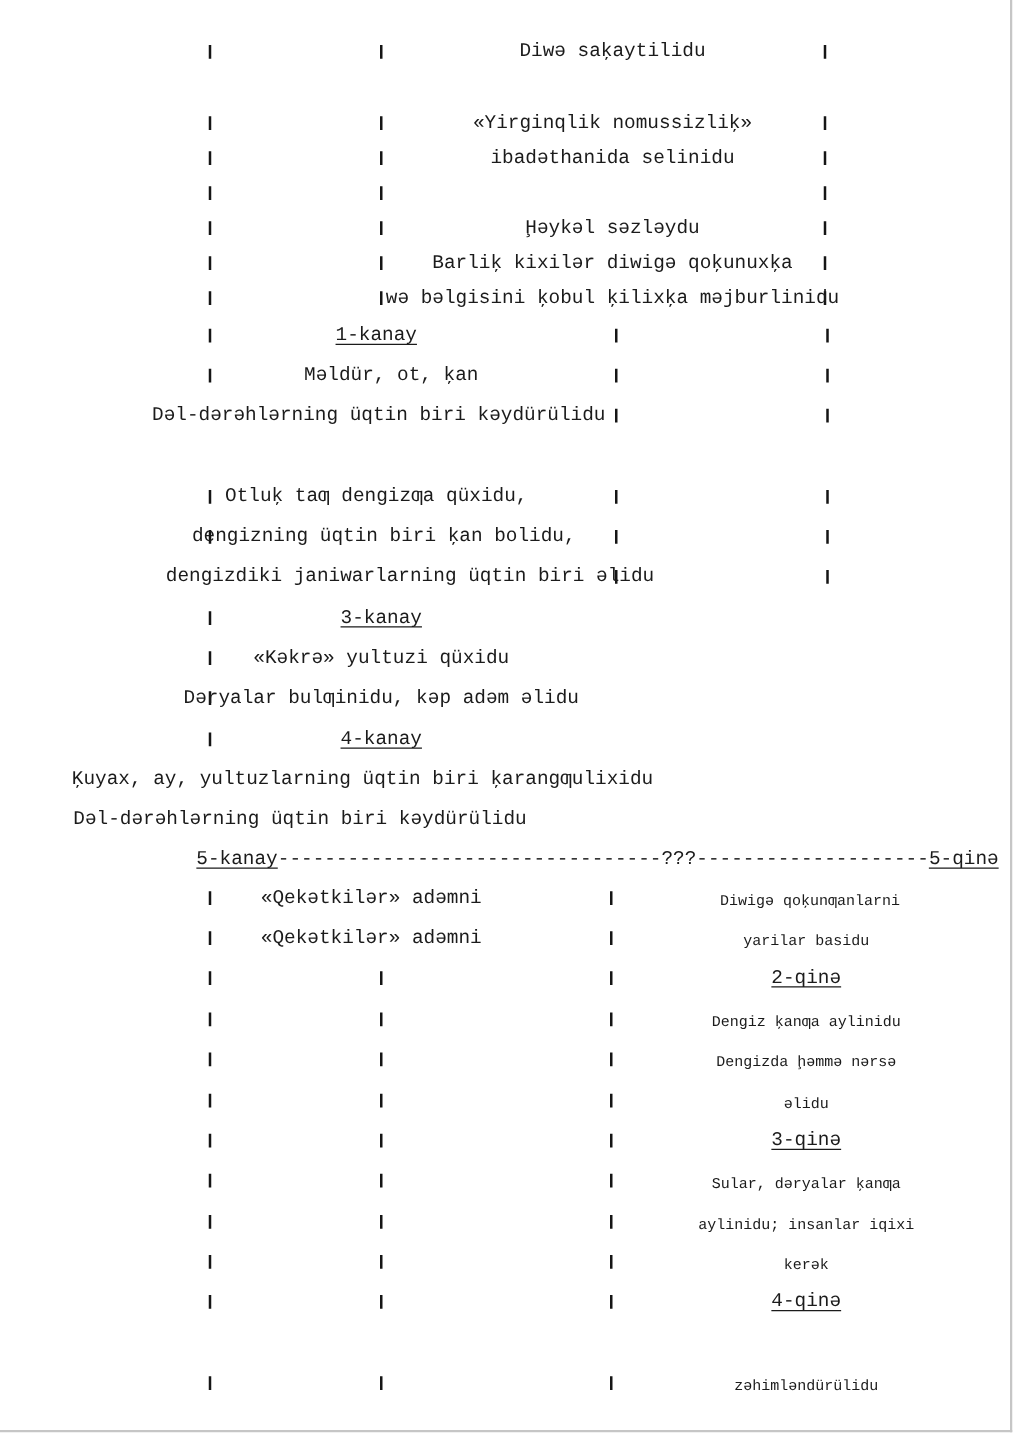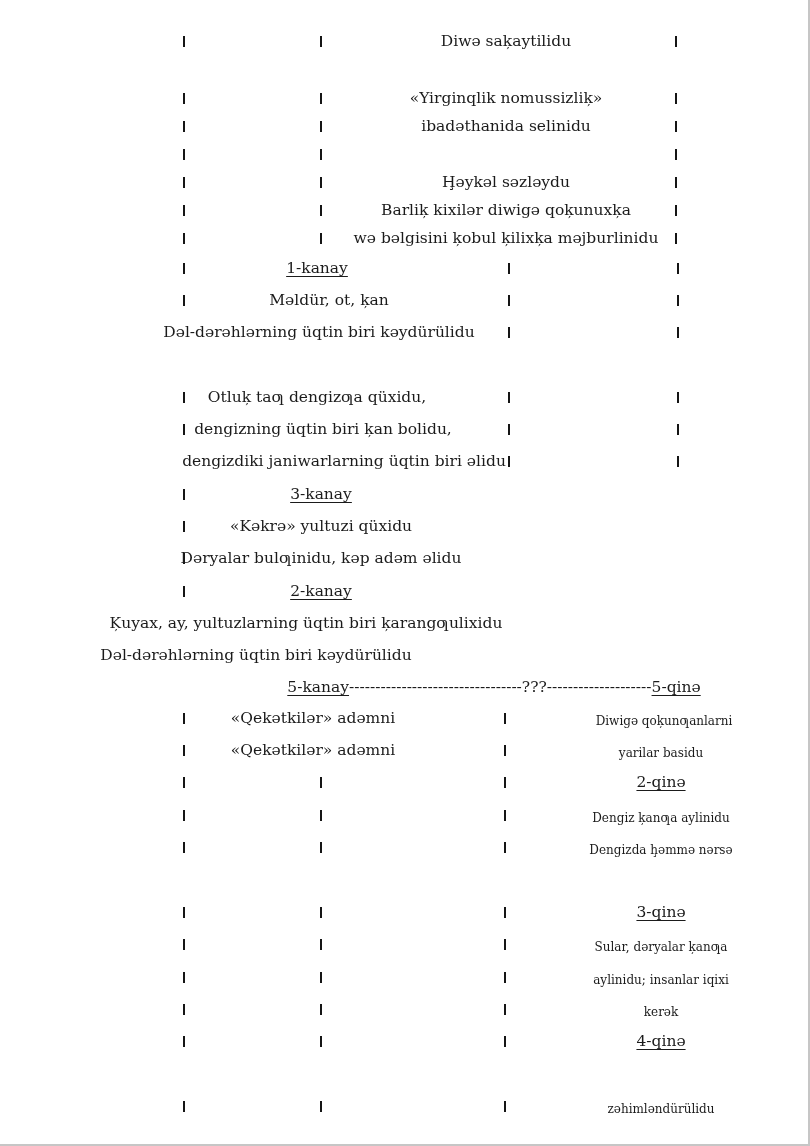--- a/index.html
+++ b/index.html
@@ -7,21 +7,21 @@
     position:relative;
     width:810px;height:1146px;
     background:#ffffff;
     border-right:2px solid #c6c6c6;
     border-bottom:2px solid #c6c6c6;
     box-sizing:border-box;
     font-family:"DejaVu Serif","DejaVu Sans",serif;
     color:#1b1b1b;
     overflow:hidden;
   }
-  .row{position:absolute;left:16px;width:670px;height:20px;}
+  .row{position:absolute;left:0;width:670px;height:20px;font-family:Liberation Mono, monospace;}
   .tick{position:absolute;top:5px;width:2px;height:11px;background:#151515;}
   .txt{
     position:absolute;top:0;
     transform:translateX(-50%);
     white-space:nowrap;
     font-size:15.5px;line-height:20px;
   }
   .txt.small{font-size:12px;top:3px;}
   .u{text-decoration:underline;text-underline-offset:3px;text-decoration-thickness:1px;}
   .divider-seg{font-size:15.5px;}
@@ -115,21 +115,21 @@
   <div class="row" style="top:516px">
     <span class="tick" style="left:167px"></span>
     <span class="txt" style="left:305px">«Kəkrə» yultuzi qüxidu</span>
   </div>
   <div class="row" style="top:548px">
     <span class="tick" style="left:167px"></span>
     <span class="txt" style="left:305px">Dəryalar bulƣinidu, kəp adəm əlidu</span>
   </div>
   <div class="row" style="top:581px">
     <span class="tick" style="left:167px"></span>
-    <span class="txt u" style="left:305px">2-kanay</span>
+    <span class="txt u" style="left:305px">4-kanay</span>
   </div>
   <div class="row" style="top:613px">
     <span class="txt" style="left:290px">Ķuyax, ay, yultuzlarning üqtin biri ķarangƣulixidu</span>
   </div>
   <div class="row" style="top:645px">
     <span class="txt" style="left:240px">Dəl-dərəhlərning üqtin biri kəydürülidu</span>
   </div>
 
   <div class="row" style="top:677px">
     <span class="txt" style="left:478px">
@@ -160,20 +160,26 @@
     <span class="tick" style="left:304px"></span>
     <span class="tick" style="left:488px"></span>
     <span class="txt small" style="left:645px">Dengiz ķanƣa aylinidu</span>
   </div>
   <div class="row" style="top:837px">
     <span class="tick" style="left:167px"></span>
     <span class="tick" style="left:304px"></span>
     <span class="tick" style="left:488px"></span>
     <span class="txt small" style="left:645px">Dengizda ḩəmmə nərsə</span>
   </div>
+  <div class="row" style="top:870px">
+    <span class="tick" style="left:167px"></span>
+    <span class="tick" style="left:304px"></span>
+    <span class="tick" style="left:488px"></span>
+    <span class="txt small" style="left:645px">əlidu</span>
+  </div>
   <div class="row" style="top:902px">
     <span class="tick" style="left:167px"></span>
     <span class="tick" style="left:304px"></span>
     <span class="tick" style="left:488px"></span>
     <span class="txt u" style="left:645px">3-qinə</span>
   </div>
   <div class="row" style="top:934px">
     <span class="tick" style="left:167px"></span>
     <span class="tick" style="left:304px"></span>
     <span class="tick" style="left:488px"></span>

